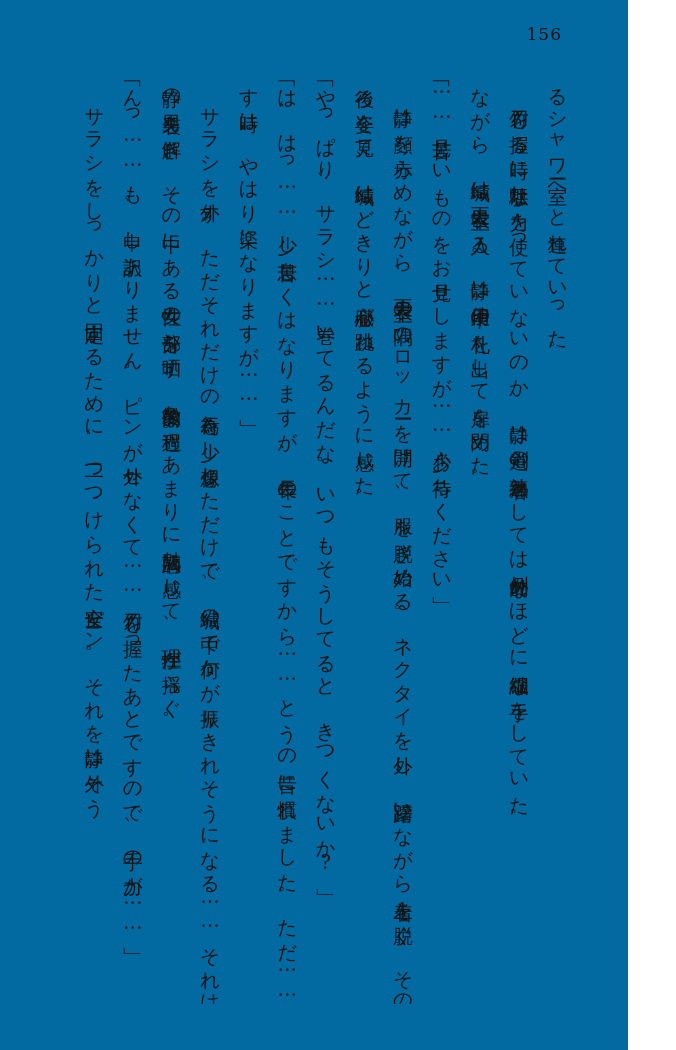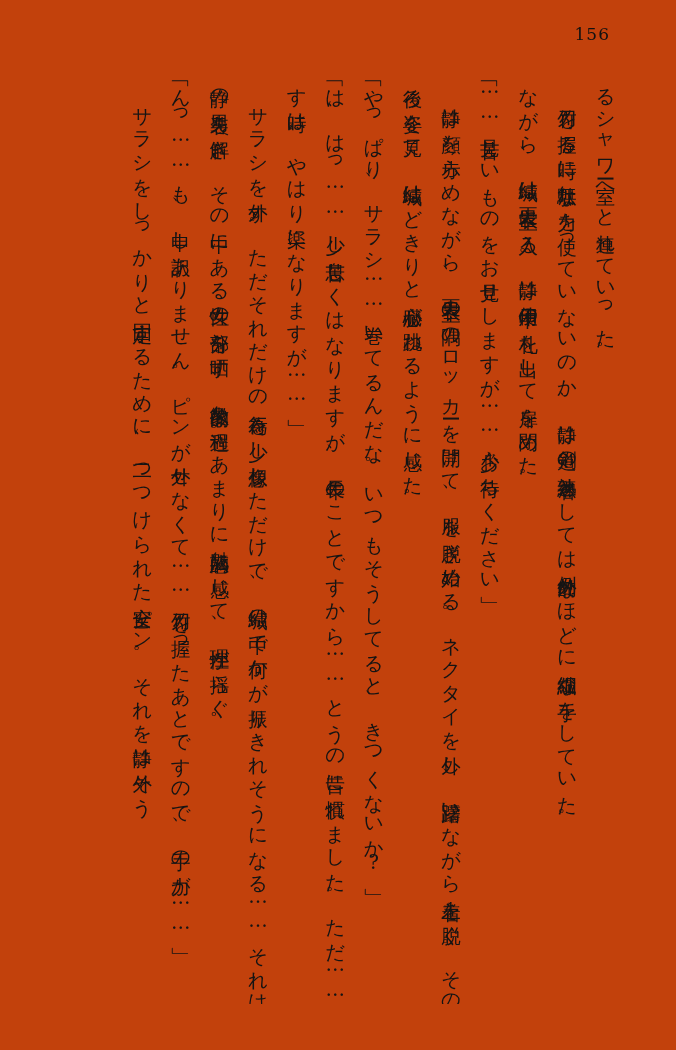--- a/index.html
+++ b/index.html
@@ -10,24 +10,24 @@
   body {
     width: 676px;
     height: 1050px;
     overflow: hidden;
     font-family: "DejaVu Serif", "Liberation Serif", serif;
     color: #141414;
   }
 
   .page {
     position: relative;
-    width: 676px;
+    width: 628px;
     height: 1050px;
     box-sizing: border-box;
-    background: #c2410c;
+    background: #0369a1;
   }
 
   
   .page-number {
     position: absolute;
     top: 24px;
     right: 66px;
     font-size: 17px;
     letter-spacing: 1px;
     color: #111;

